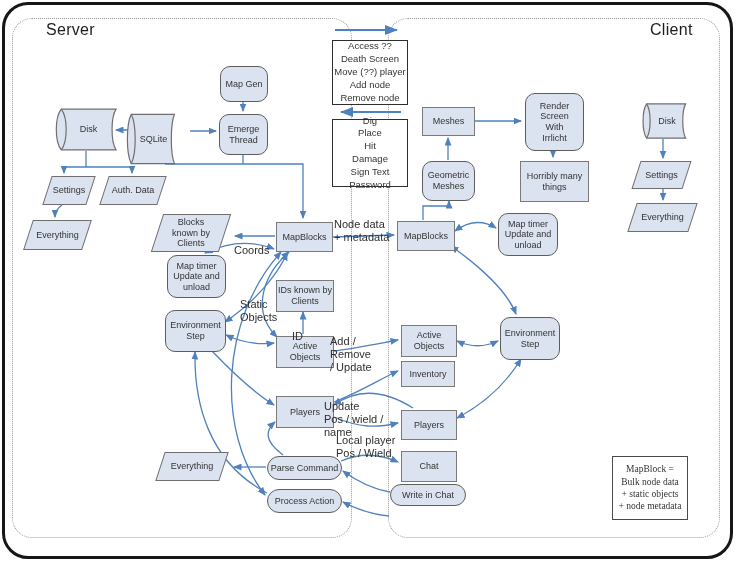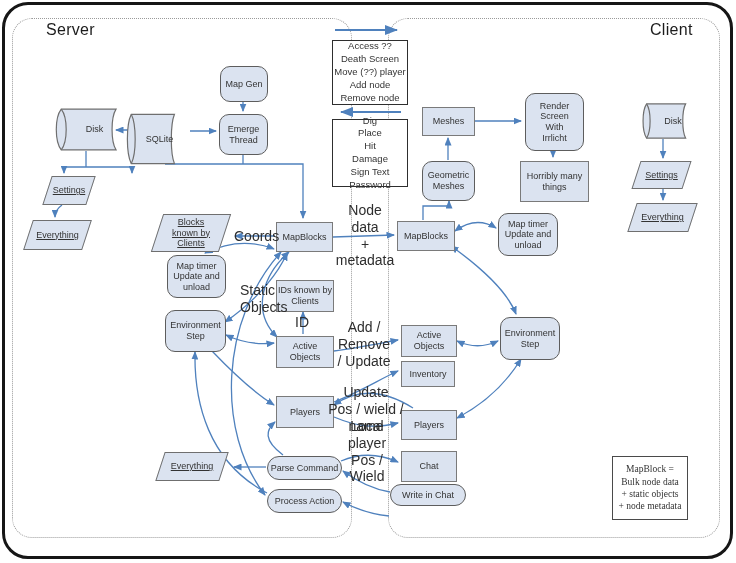--- a/index.html
+++ b/index.html
@@ -21,33 +21,33 @@
   .node{
     position:absolute; z-index:2; display:flex; align-items:center; justify-content:center;
     text-align:center; font-size:9px; line-height:1.18; color:#333;
   }
   .lbl{white-space:pre-line; position:relative; z-index:2;}
   .rectn{background:#dbe3f0; border:1px solid #7a7a7a;}
   .roundn{background:#dbe3f0; border:1px solid #5d5d5d; border-radius:10px;}
   .stadium{background:#dbe3f0; border:1px solid #5d5d5d; border-radius:999px;}
   .msg{background:#fff; border:1.5px solid #2e2e2e; font-size:9.5px; line-height:1.35;}
   .legendbox{background:#fff; border:1px solid #4a4a4a; font-size:9.5px; line-height:1.3;font-family:Liberation Serif, serif;}
-  .para{background:transparent; border:none;text-decoration:underline;}
+  .para{background:transparent; border:none;}
   .parabg{
     position:absolute; left:7px; right:7px; top:0; bottom:0;
     background:#dbe3f0; border:1px solid #6f6f6f; transform:skewX(-18deg); z-index:1;
   }
   .cyl{background:transparent;}
   .cylsvg{position:absolute; left:0; top:0; width:100%; height:100%; z-index:1;}
   .cylsvg .cylbody{fill:#dbe3f0; stroke:#6f6f6f; stroke-width:1.2; vector-effect:non-scaling-stroke;}
   .cylsvg .cylcap{fill:none; stroke:#6f6f6f; stroke-width:1.2; vector-effect:non-scaling-stroke;}
-  .cyl .lbl{padding-left:19px;}
+  .cyl .lbl{padding-left:7px;}
   .elabel{
-    position:absolute; z-index:2; font-size:14px; line-height:1.2; color:#2e2e2e;
-    text-align:center; white-space:pre-line;
+    position:absolute; z-index:2; font-size:11px; line-height:1.2; color:#2e2e2e;
+    text-align:left; white-space:pre-line;margin-top:16px;
   }
 </style>
 </head>
 <body>
 
 <div id="canvas">
 
   <div class="dottedrect" style="left:12px;top:18px;width:338px;height:518px"></div>
   <div class="dottedrect" style="left:388px;top:18px;width:330px;height:518px"></div>
   <div class="frame"></div>
@@ -138,20 +138,24 @@
 
   <div class="node roundn" style="left:219px;top:114px;width:47px;height:39px">
       <span class="lbl">Emerge
 Thread</span>
     </div>
 
   <div class="node para" style="left:40px;top:176px;width:58px;height:29px">
       <span class="parabg"></span>
       <span class="lbl">Settings</span>
     </div>
+  <div class="node para" style="left:97px;top:176px;width:72px;height:29px">
+      <span class="parabg"></span>
+      <span class="lbl">Auth. Data</span>
+    </div>
   <div class="node para" style="left:21px;top:220px;width:73px;height:30px">
       <span class="parabg"></span>
       <span class="lbl">Everything</span>
     </div>
   <div class="node para" style="left:150px;top:214px;width:82px;height:38px">
       <span class="parabg"></span>
       <span class="lbl">Blocks
 known by
 Clients</span>
     </div>

